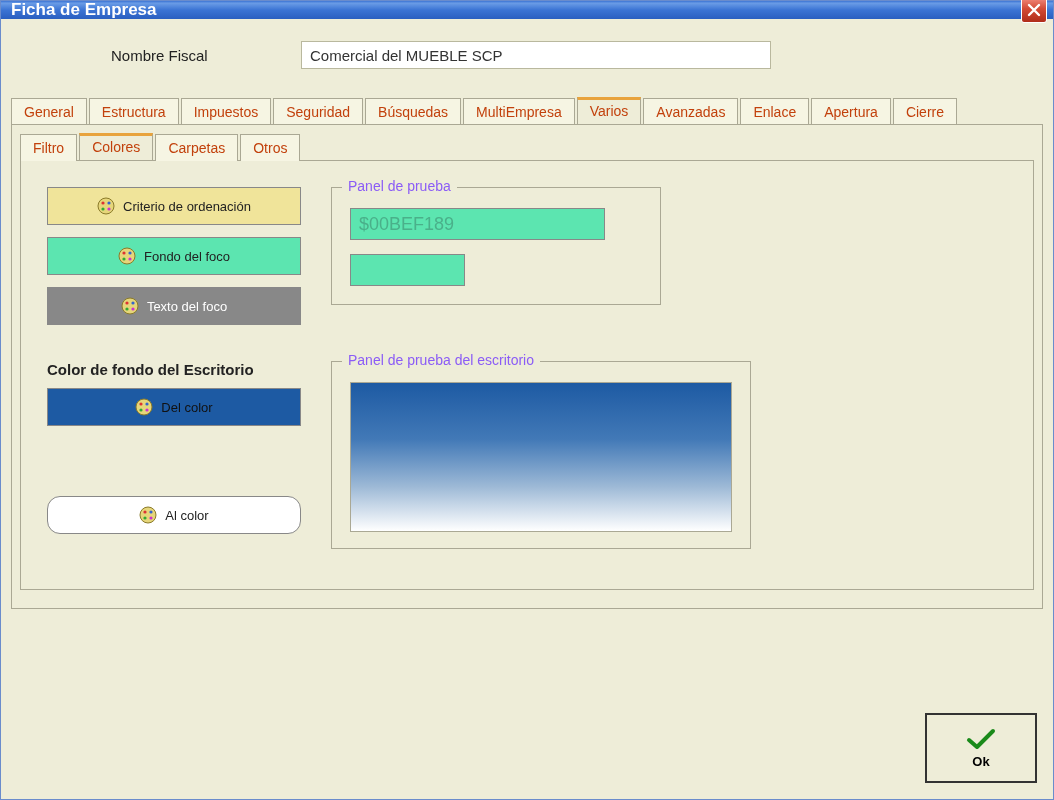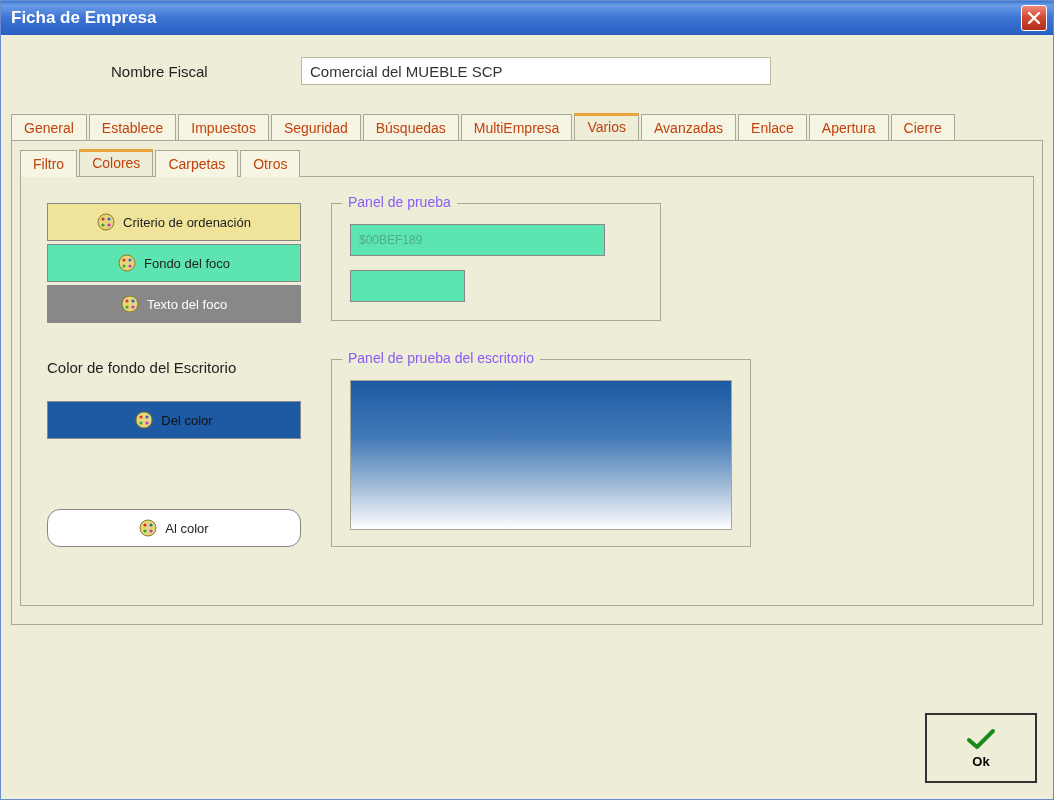--- a/index.html
+++ b/index.html
@@ -7,21 +7,21 @@
 
 .window {
   width: 1054px;
   height: 800px;
   background: #eeedd8;
   border: 1px solid #6a8ccc;
   position: relative;
 }
 
 .titlebar {
-  height: 34px;
+  height: 18px;
   background: linear-gradient(to bottom, #3b74d4 0%, #6a9ce6 12%, #3b74d4 50%, #2a5fc0 100%);
   display: flex;
   align-items: center;
   padding: 0 6px 0 10px;
   justify-content: space-between;
 }
 .titlebar .title {
   color: #ffffff;
   font-weight: bold;
   font-size: 17px;
@@ -88,21 +88,21 @@
 
 .subtabs { display: flex; }
 .subtab-panel {
   border: 1px solid #aaa894;
   background: #eeedd8;
   padding: 26px 26px 22px 26px;
   min-height: 430px;
 }
 
 .content-row { display: flex; align-items: flex-start; gap: 30px; }
-.color-btn-stack { display: flex; flex-direction: column; gap: 3px; width: 254px; }
+.color-btn-stack { display: flex; flex-direction: column; gap: 12px; width: 254px; }
 
 .color-btn {
   height: 38px;
   border: 1px solid #888;
   display: flex; align-items: center; justify-content: center;
   font-size: 14px;
   color: #222;
   cursor: pointer;
   gap: 8px;
 }
@@ -133,31 +133,31 @@
 .panel-prueba {
   width: 330px;
 }
 .pp-field {
   width: 255px; height: 32px;
   background: #5ce5b0;
   border: 1px solid #888;
   padding: 0 8px;
   display: flex; align-items: center;
   color: #4ab08a;
-  font-size: 12px;
+  font-size: 18px;
   margin-bottom: 14px;
 }
 .pp-swatch {
   width: 115px; height: 32px;
   background: #5ce5b0;
   border: 1px solid #888;
 }
 
 .section-2 { display: flex; align-items: flex-start; gap: 30px; margin-top: 36px; }
-.desk-label { font-weight: normal; font-size: 15px; color: #222; margin-bottom: 25px; }
+.desk-label { font-weight: bold; font-size: 15px; color: #222; margin-bottom: 10px; }
 .desk-col { width: 254px; display: flex; flex-direction: column; }
 .desk-spacer { height: 70px; }
 
 .desk-panel {
   width: 420px;
   height: 188px;
 }
 .desk-grad {
   width: 100%; height: 150px;
   background: linear-gradient(to bottom, #1d5aa3 0%, #4279b7 38%, #9db9d6 70%, #ffffff 100%);
@@ -209,21 +209,21 @@
 
   <div class="header-area">
     <div class="hdr-row">
       <div class="hdr-label">Nombre Fiscal</div>
       <div class="input-ro input-nombre">Comercial del MUEBLE SCP</div>
     </div>
   </div>
 
   <div class="tabs-main">
     <div class="tab">General</div>
-    <div class="tab">Establece</div>
+    <div class="tab">Estructura</div>
     <div class="tab">Impuestos</div>
     <div class="tab">Seguridad</div>
     <div class="tab">Búsquedas</div>
     <div class="tab">MultiEmpresa</div>
     <div class="tab active">Varios</div>
     <div class="tab">Avanzadas</div>
     <div class="tab">Enlace</div>
     <div class="tab">Apertura</div>
     <div class="tab">Cierre</div>
   </div>

